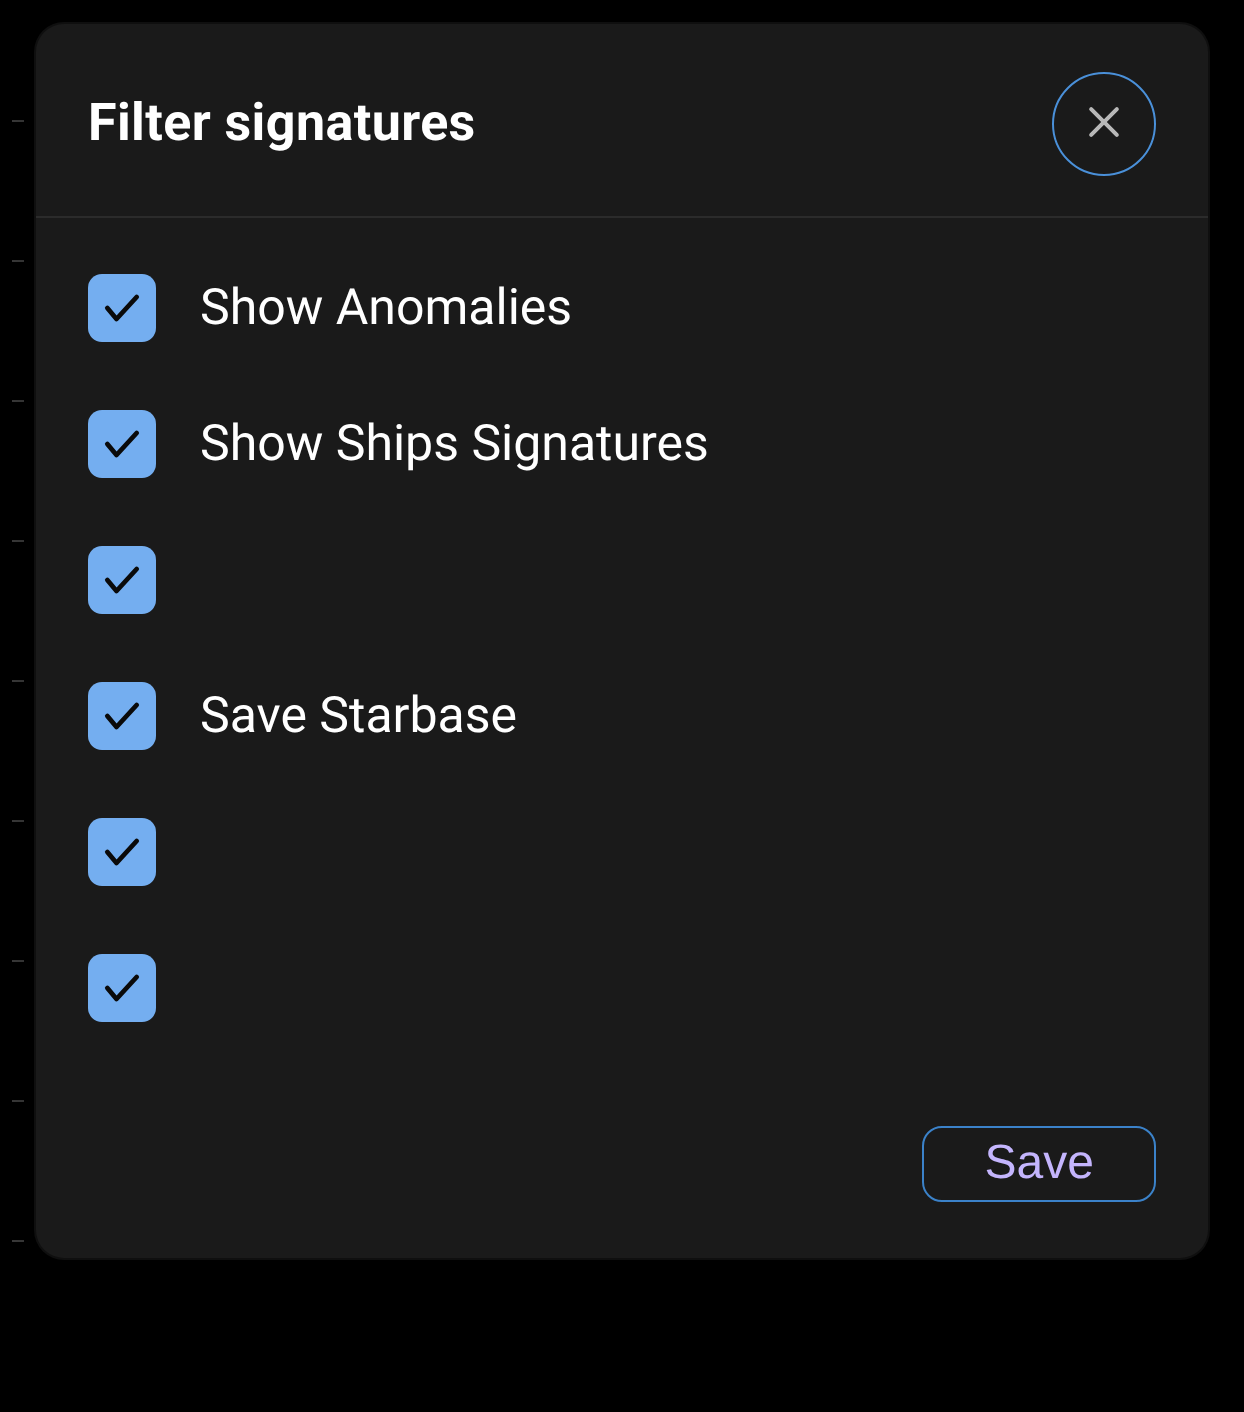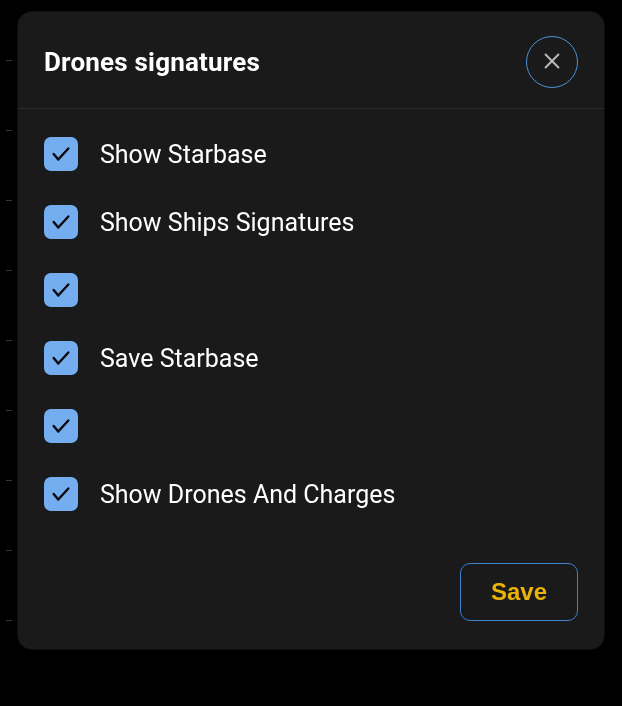--- a/index.html
+++ b/index.html
@@ -100,24 +100,24 @@
       font-weight: 400;
     }
     .dialog-footer {
       display: flex;
       justify-content: flex-end;
       padding: 8px 26px 28px 26px;
     }
     .save-btn {
       background: transparent;
       border: 1.5px solid #3b82c9;
-      color: #eab308;
+      color: #c4b5fd;
       font-size: 24px;
-      font-weight: 700;
-      padding: 14px 30px;
+      font-weight: 400;
+      padding: 4px 30px;
       border-radius: 10px;
       cursor: pointer;
     }
   </style>
 </head>
 <body>
 
 <div class="bg-ticks">
   <div class="tick" style="top:60px"></div>
   <div class="tick" style="top:130px"></div>
@@ -126,40 +126,40 @@
   <div class="tick" style="top:340px"></div>
   <div class="tick" style="top:410px"></div>
   <div class="tick" style="top:480px"></div>
   <div class="tick" style="top:550px"></div>
   <div class="tick" style="top:620px"></div>
 </div>
 
 <div class="dialog">
 
   <div class="dialog-header">
-    <div class="dialog-title">Drones signatures</div>
+    <div class="dialog-title">Filter signatures</div>
     <button class="close-btn">
       <span>
         <svg viewBox="0 0 24 24" fill="none" stroke="currentColor" stroke-width="2.2" stroke-linecap="round">
           <line x1="5" y1="5" x2="19" y2="19"></line>
           <line x1="19" y1="5" x2="5" y2="19"></line>
         </svg>
       </span>
     </button>
   </div>
 
   <div class="dialog-body">
 
     <div class="checkbox-row">
       <span class="checkbox">
         <svg viewBox="0 0 24 24" fill="none" stroke="#0a0a0a" stroke-width="2.6" stroke-linecap="round" stroke-linejoin="round">
           <polyline points="4 12 9 18 20 6"></polyline>
         </svg>
       </span>
-      <span class="checkbox-label">Show Starbase</span>
+      <span class="checkbox-label">Show Anomalies</span>
     </div>
 
     <div class="checkbox-row">
       <span class="checkbox">
         <svg viewBox="0 0 24 24" fill="none" stroke="#0a0a0a" stroke-width="2.6" stroke-linecap="round" stroke-linejoin="round">
           <polyline points="4 12 9 18 20 6"></polyline>
         </svg>
       </span>
       <span class="checkbox-label">Show Ships Signatures</span>
     </div>
@@ -189,21 +189,20 @@
         </svg>
       </span>
     </div>
 
     <div class="checkbox-row">
       <span class="checkbox">
         <svg viewBox="0 0 24 24" fill="none" stroke="#0a0a0a" stroke-width="2.6" stroke-linecap="round" stroke-linejoin="round">
           <polyline points="4 12 9 18 20 6"></polyline>
         </svg>
       </span>
-      <span class="checkbox-label">Show Drones And Charges</span>
     </div>
 
   </div>
 
   <div class="dialog-footer">
     <button class="save-btn">Save</button>
   </div>
 
 </div>
 

